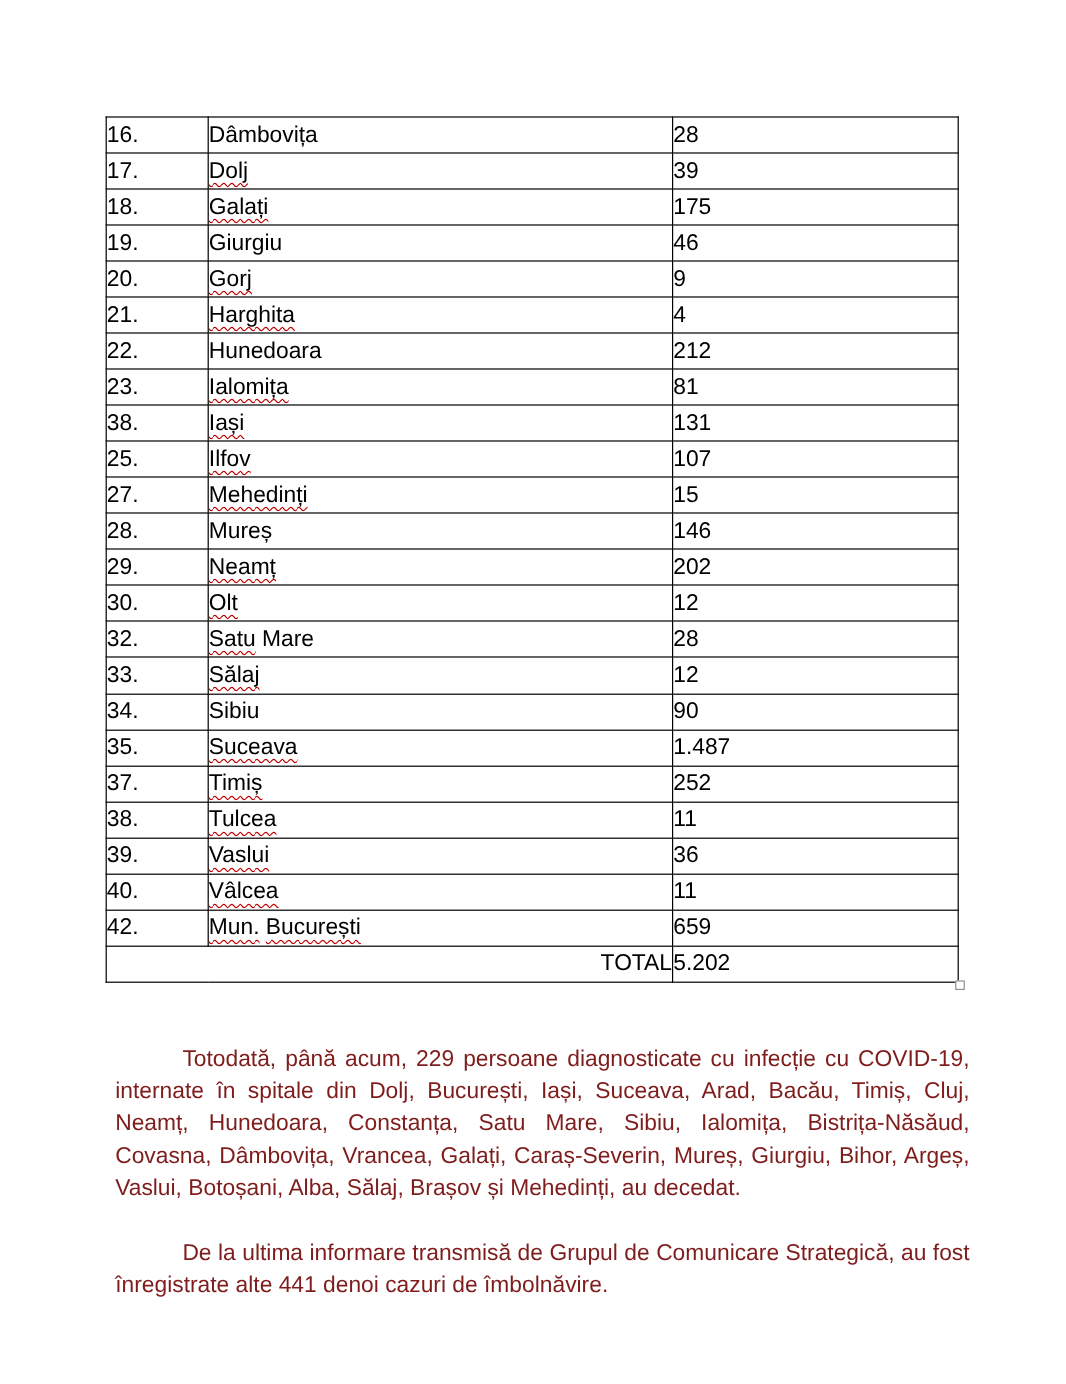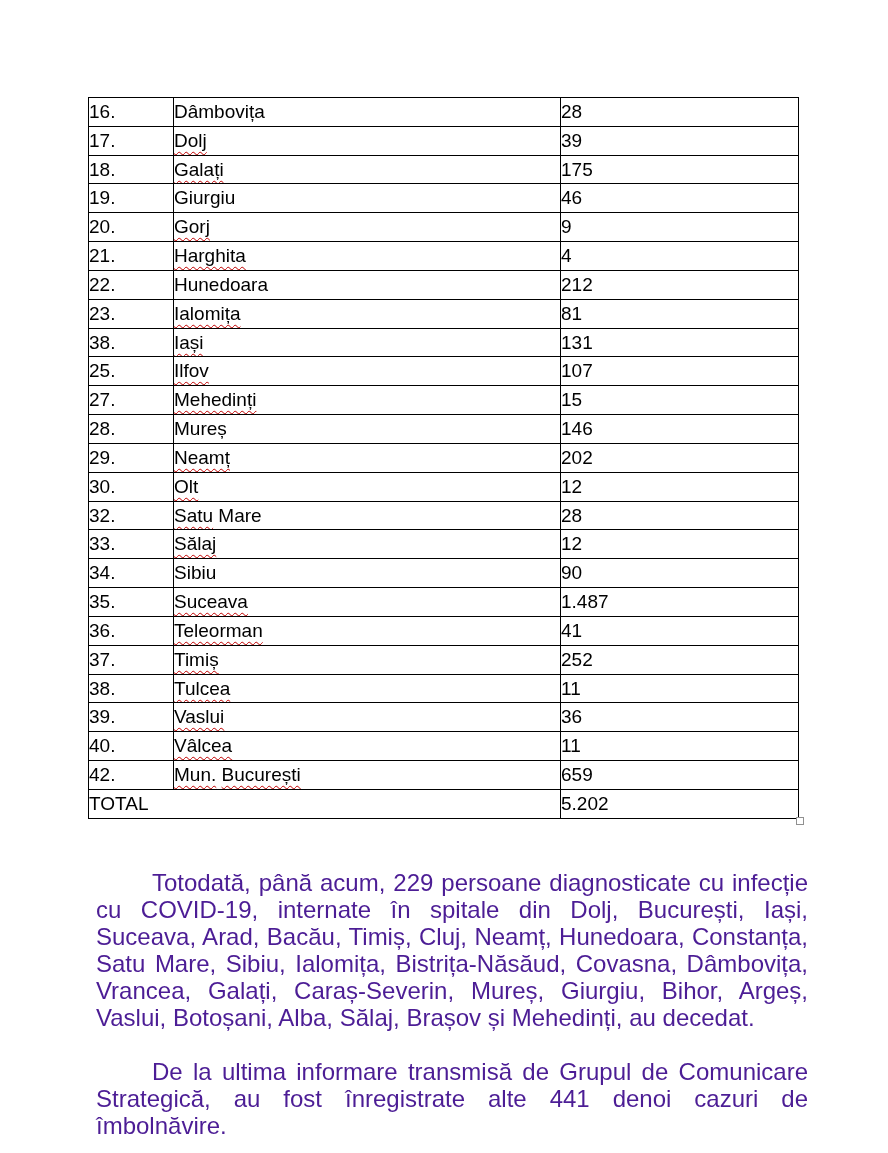--- a/index.html
+++ b/index.html
@@ -31,21 +31,21 @@
     line-height: 1.05;
     padding: 0;
     vertical-align: middle;
     overflow: hidden;
     white-space: nowrap;
   }
   td.num-cell  { padding-left: 9px; }
   td.name-cell { padding-left: 11px; }
   td.val-cell  { text-align: left; margin-top: 44px; }
   td.total-label-cell {
-    text-align: left;
+    text-align: right;
     padding-left: 152px; 
   }
   .sq {
     text-decoration-line: underline;
     text-decoration-style: wavy;
     text-decoration-color: #c00000;
     text-decoration-thickness: 1px;
     text-underline-offset: 4px;
   }
   .resize-handle {
@@ -58,25 +58,25 @@
     border: 1px solid #909090;
   }
   .text-block {
     position: absolute;
     left: 96px;
     top: 869px;
     width: 712px;
   }
   .para {
     margin: 0;
-    font-size: 24px;
+    font-size: 19px;
     line-height: 27px;
     text-align: justify;
     text-indent: 56px;
-    color: #4c1d95;
+    color: #7f1d1d;
   }
   .para + .para { margin-top: 27px; }
 </style>
 </head>
 <body>
 
 <div class="page">
 
   <table class="county-table">
     <colgroup>
@@ -169,25 +169,20 @@
           <td class="num-cell">34.</td>
           <td class="name-cell"><span>Sibiu</span></td>
           <td class="val-cell">90</td>
         </tr>
         <tr>
           <td class="num-cell">35.</td>
           <td class="name-cell"><span class="sq">Suceava</span></td>
           <td class="val-cell">1.487</td>
         </tr>
         <tr>
-          <td class="num-cell">36.</td>
-          <td class="name-cell"><span class="sq">Teleorman</span></td>
-          <td class="val-cell">41</td>
-        </tr>
-        <tr>
           <td class="num-cell">37.</td>
           <td class="name-cell"><span class="sq">Timiș</span></td>
           <td class="val-cell">252</td>
         </tr>
         <tr>
           <td class="num-cell">38.</td>
           <td class="name-cell"><span class="sq">Tulcea</span></td>
           <td class="val-cell">11</td>
         </tr>
         <tr>

